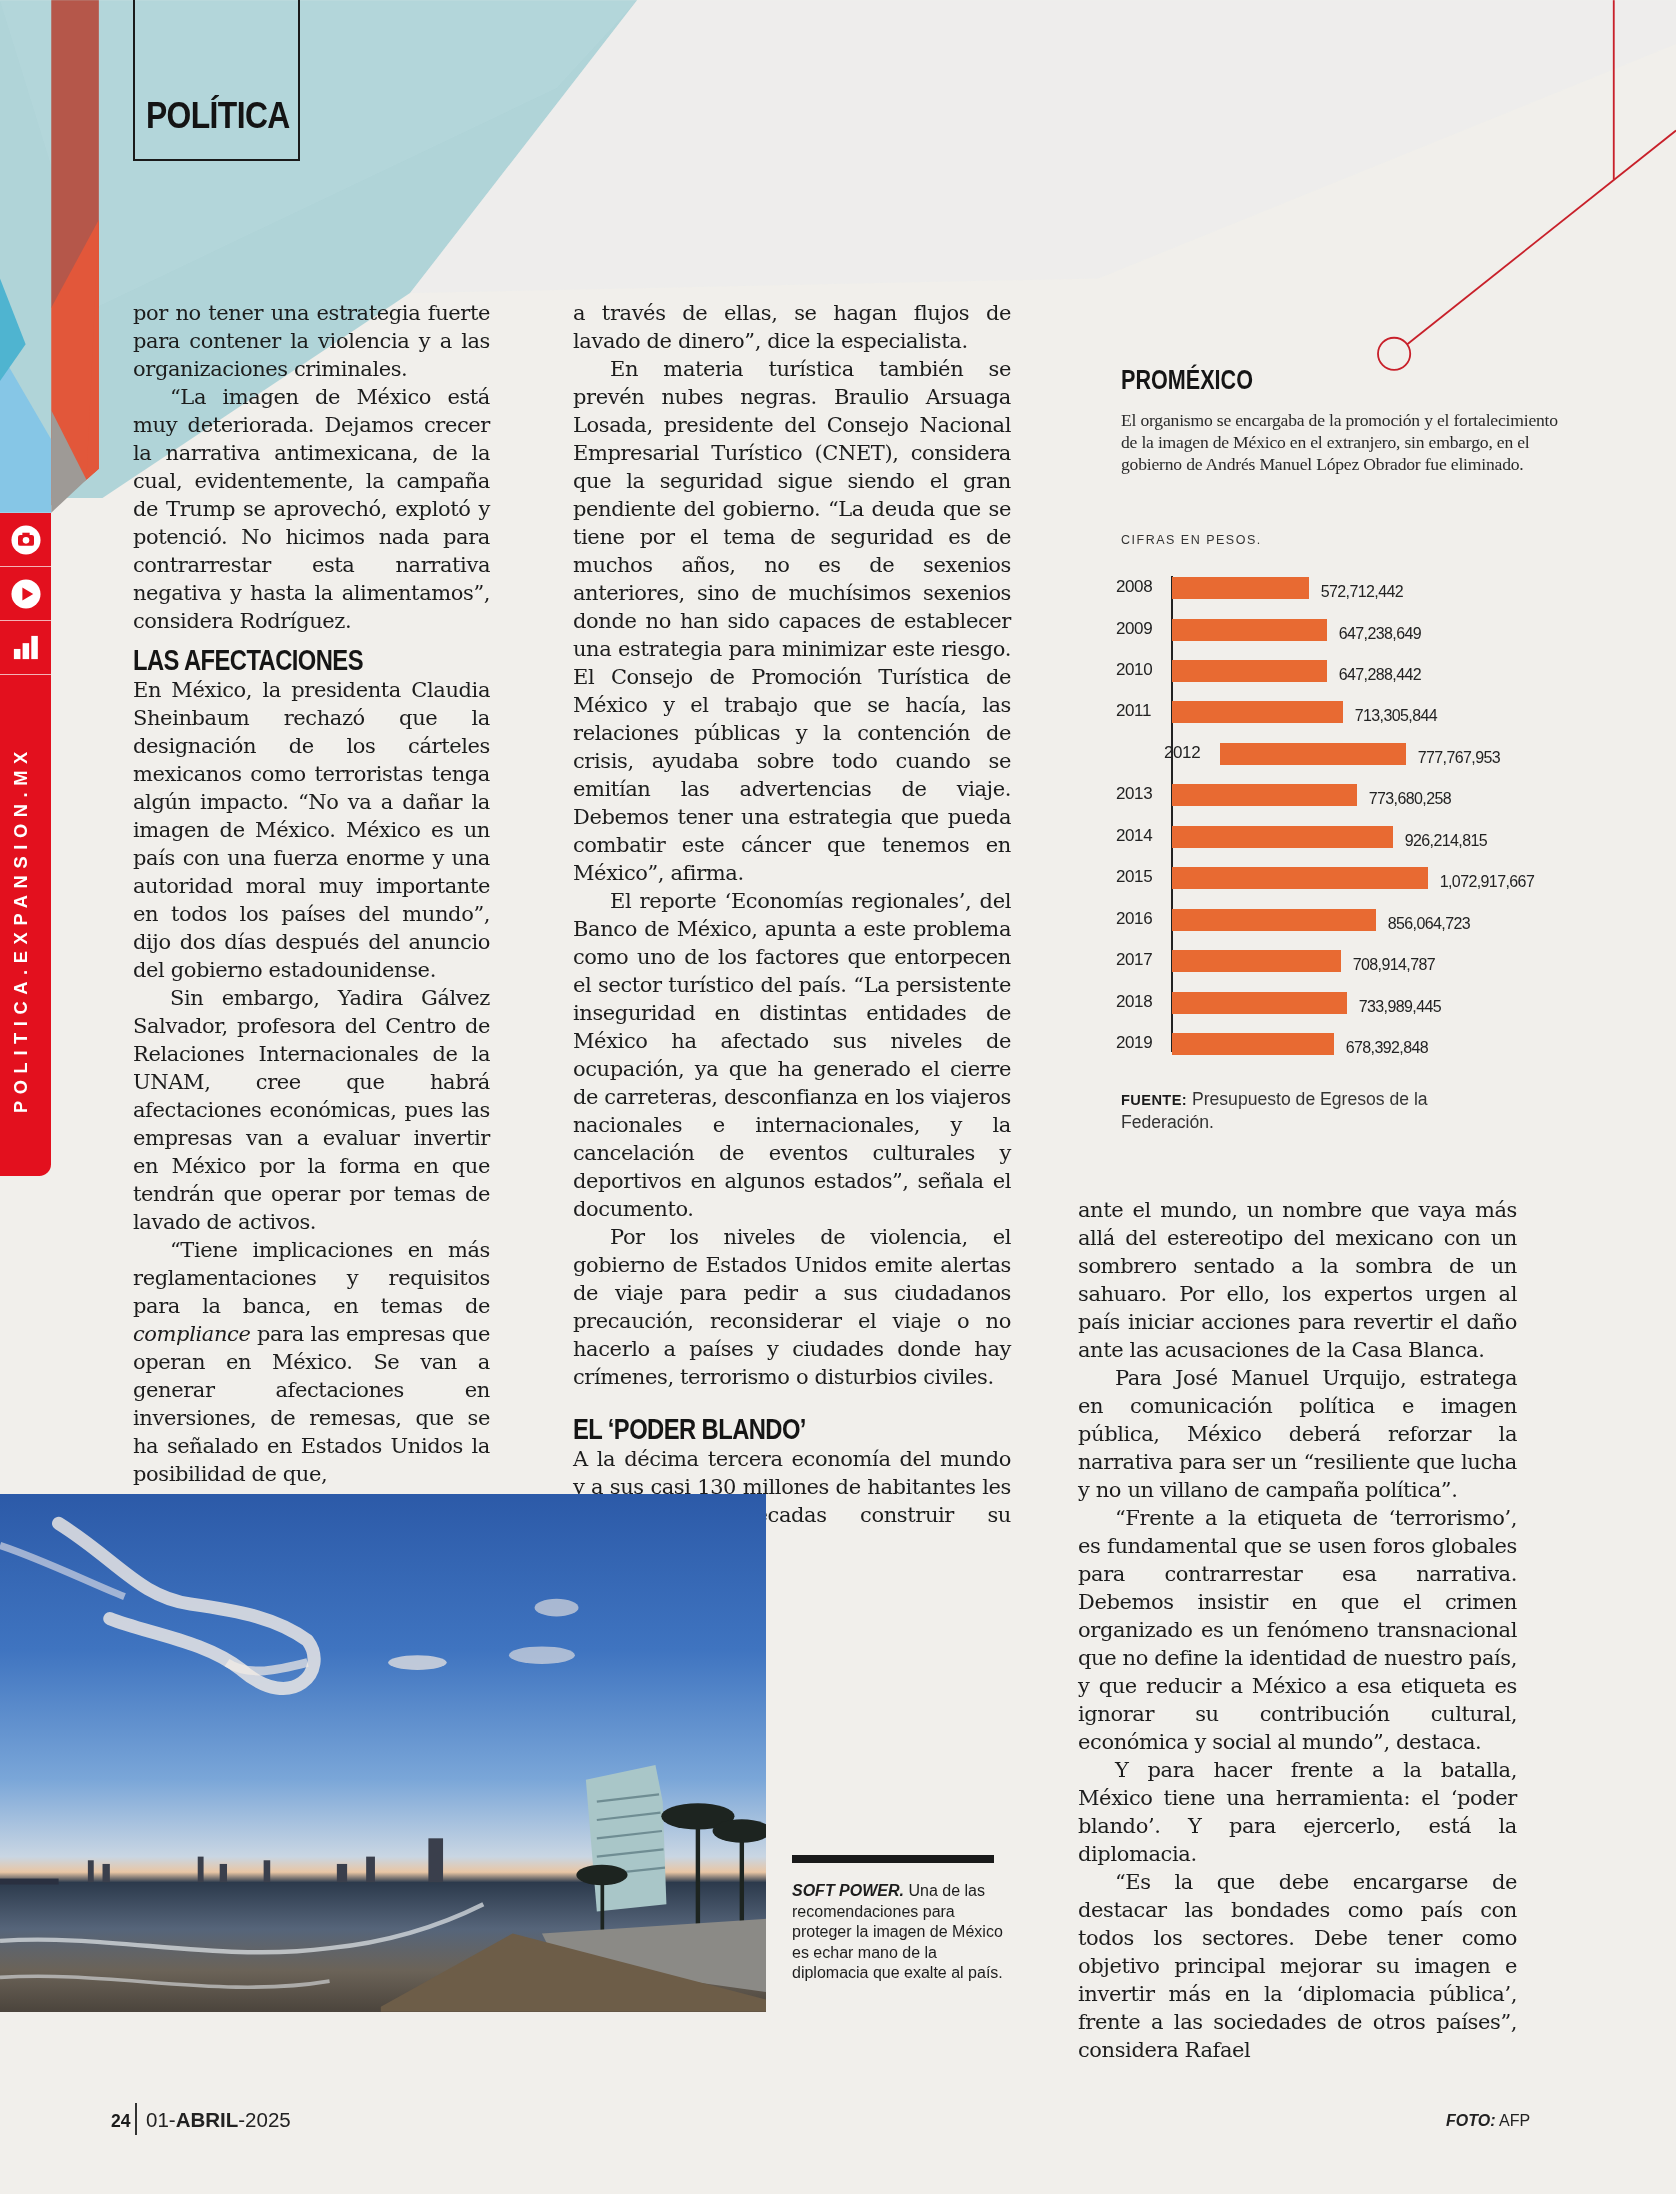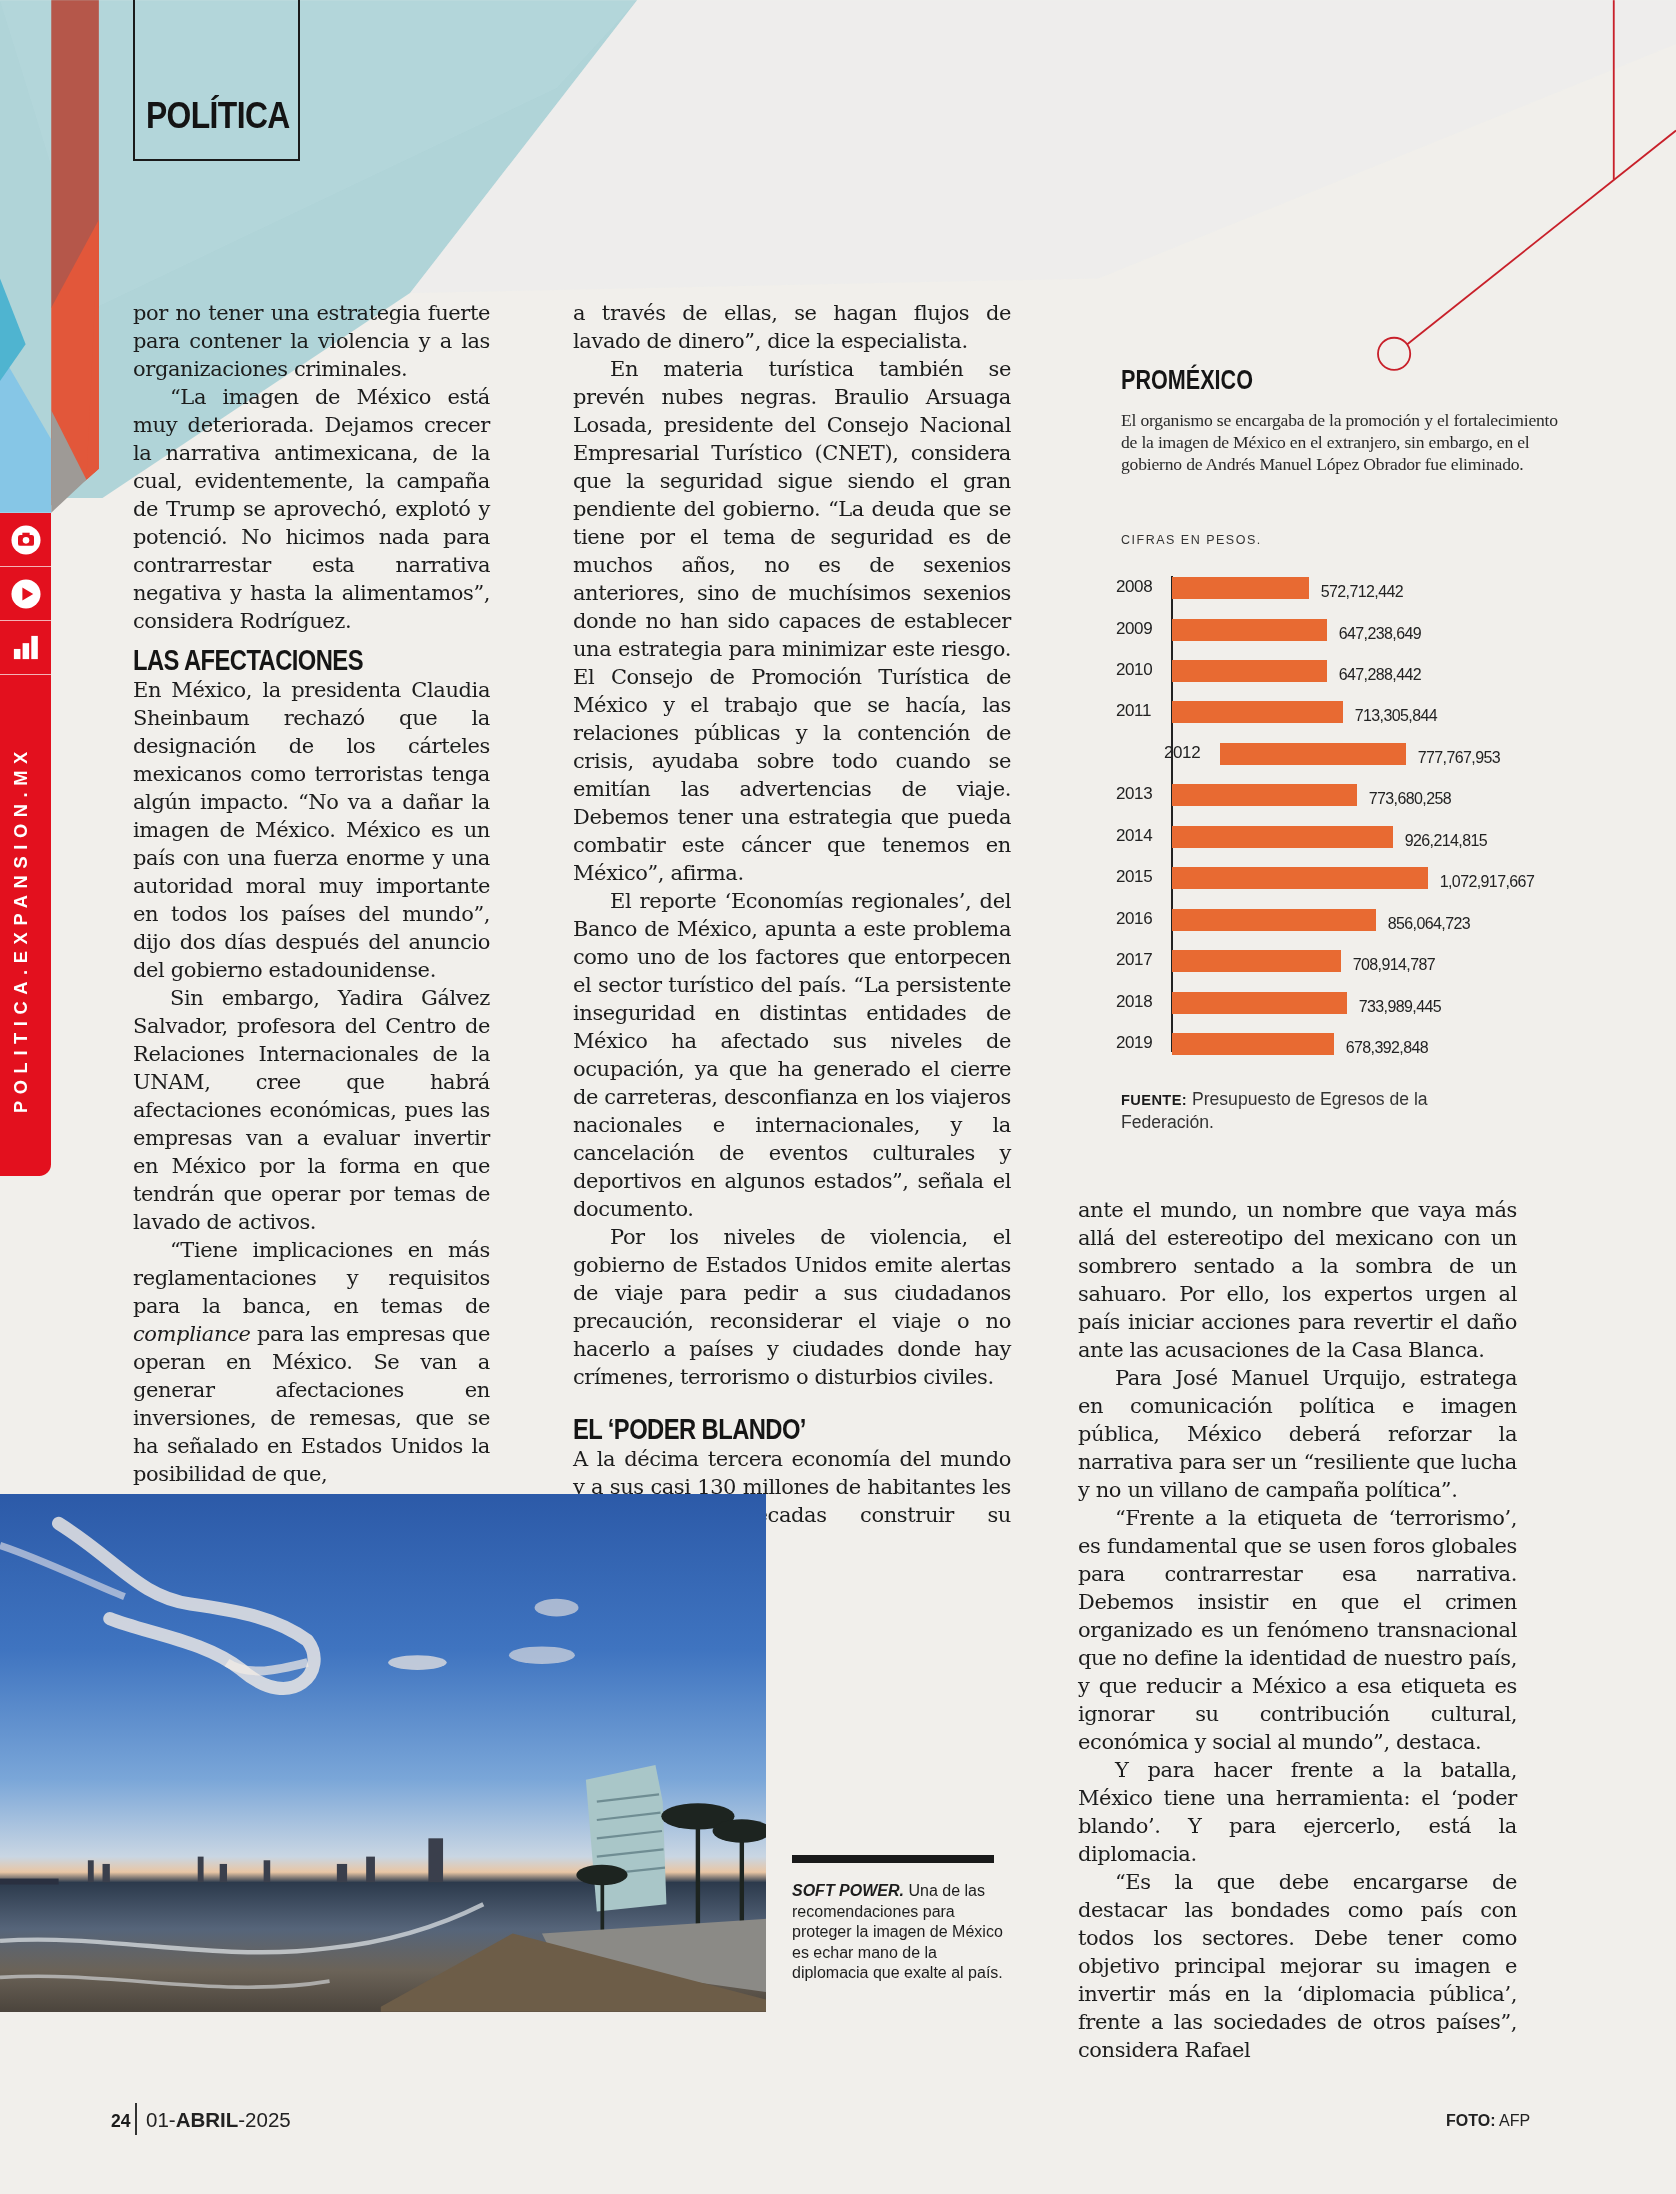--- a/index.html
+++ b/index.html
@@ -83,21 +83,21 @@
     position:absolute; left:792px; top:1881px; width:212px; font-family:"Liberation Sans", sans-serif;
     font-size:16px; line-height:20.5px; color:#1d1d1d;
   }
   .caption b { font-style:italic; }
   
   .folio { position:absolute; left:111px; top:2111px; font-family:"Liberation Sans", sans-serif; font-weight:bold; font-size:17.6px; }
   .folio-sep { position:absolute; left:135px; top:2103px; width:1.5px; height:32px; background:#333; }
   .folio-date { position:absolute; left:146px; top:2108px; font-family:"Liberation Sans", sans-serif; font-size:20.5px; color:#222; }
   .folio-date b { font-weight:bold; }
   .credit { position:absolute; left:1446px; top:2112px; font-family:"Liberation Sans", sans-serif; font-size:16px; color:#222; }
-  .credit b { font-weight:bold; }
+  .credit b { font-weight:bold;font-style:italic; }
 </style>
 </head>
 <body>
 
 <svg class="deco" viewBox="0 0 2289 2996" width="1676" height="2194">
 
   <polygon points="0,0 870,0 560,400 140,680 0,680" fill="#a9d0d6" opacity="0.9"></polygon>
   <polygon points="0,0 870,0 760,120 130,420" fill="#b5d7dc" opacity="0.7"></polygon>
 
   <rect x="70" y="0" width="65" height="420" fill="#b5574a"></rect>

